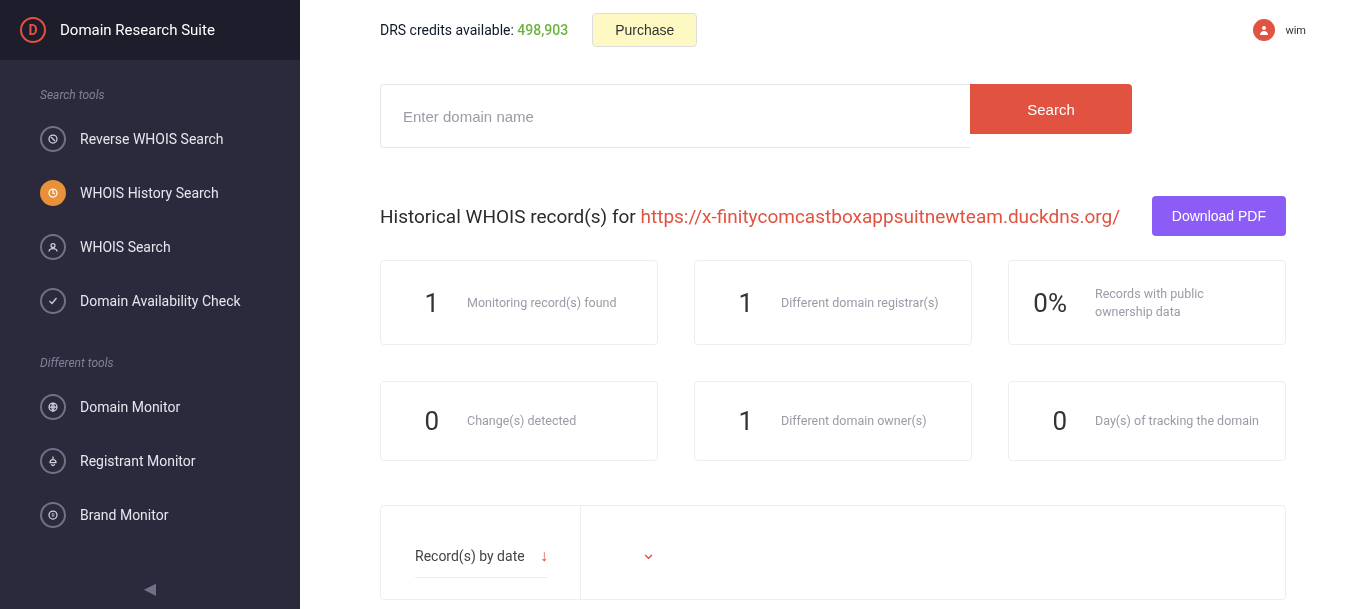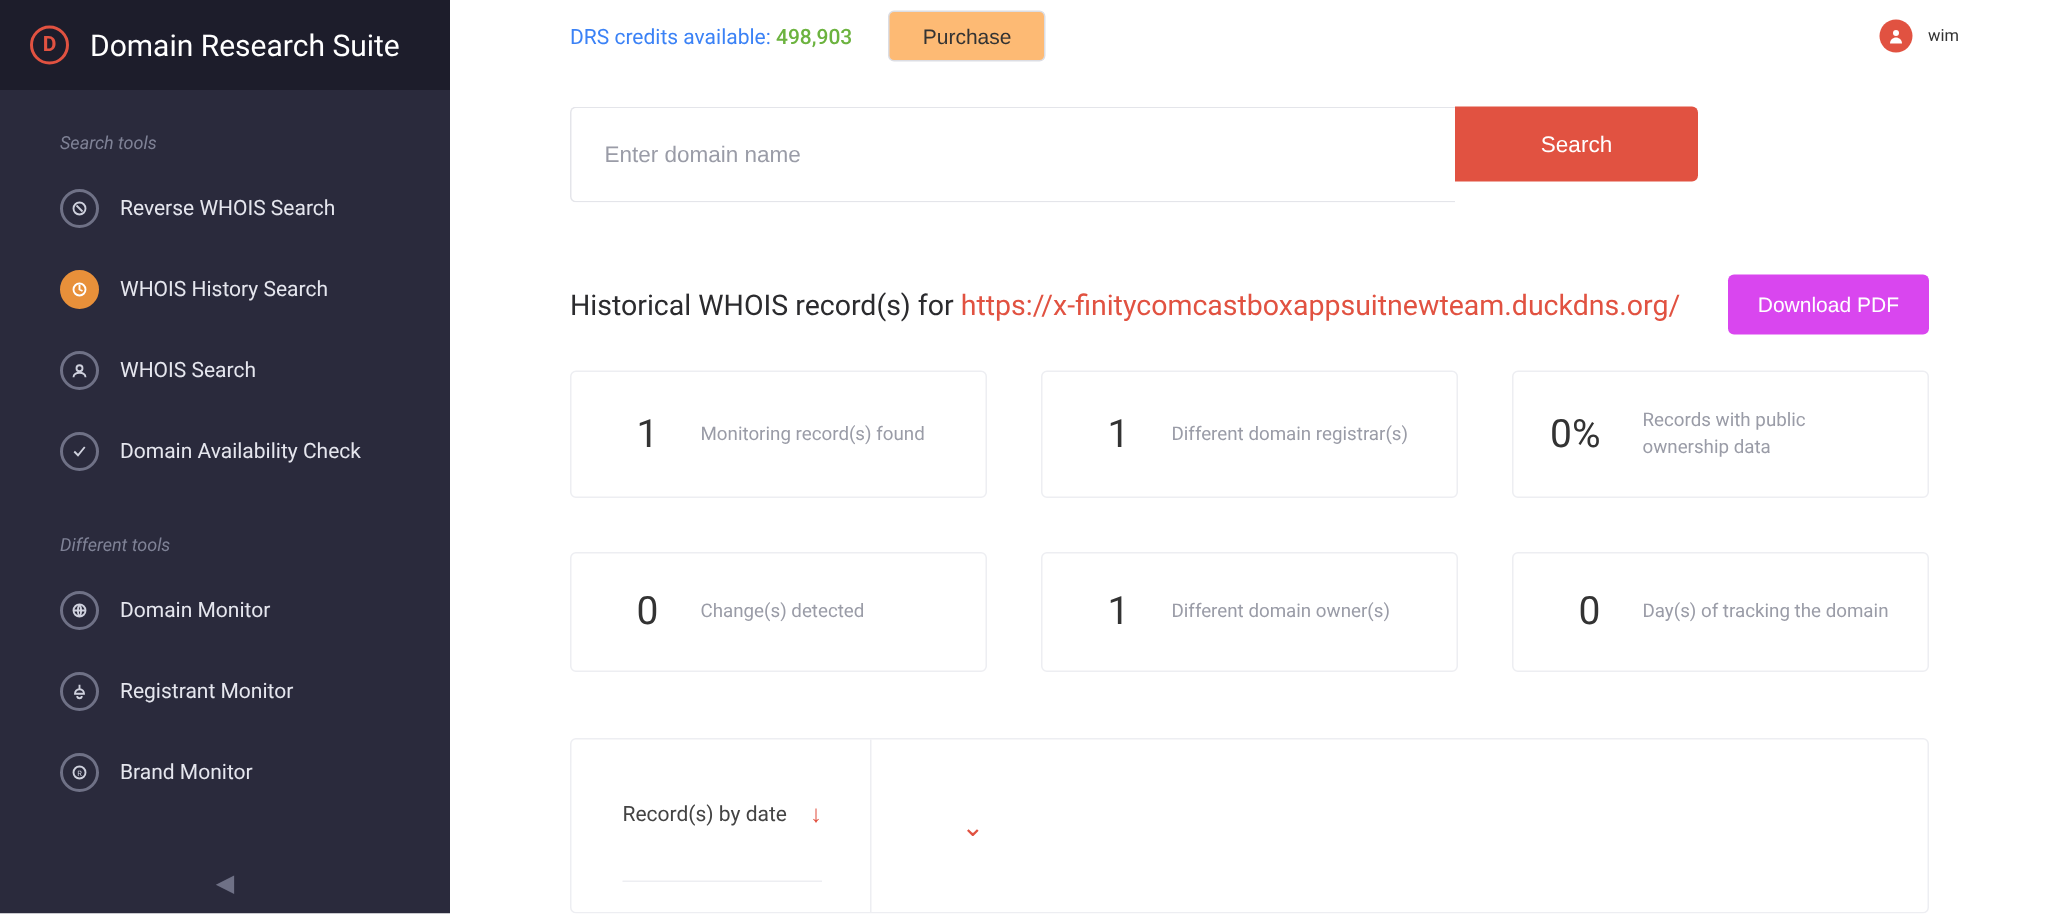--- a/index.html
+++ b/index.html
@@ -4,57 +4,57 @@
   <style>
     * { margin: 0; padding: 0; box-sizing: border-box; }
     body { font-family: -apple-system, BlinkMacSystemFont, "Segoe UI", Roboto, Helvetica, Arial, sans-serif; background: #fff; color: #222; width: 1366px; height: 609px; overflow: hidden; }
 
     .app { display: flex; width: 100%; height: 100%; }
 
     
     .sidebar { width: 300px; background: #2a2a3c; color: #c7c9d3; display: flex; flex-direction: column; position: relative; }
     .sidebar-header { height: 60px; display: flex; align-items: center; padding: 0 20px; background: #1d1d2b; }
     .logo-circle { width: 26px; height: 26px; border-radius: 50%; border: 2px solid #e15241; display: flex; align-items: center; justify-content: center; color: #e15241; font-weight: 700; font-size: 14px; margin-right: 14px; }
-    .logo-text { color: #fff; font-size: 20px; }
+    .logo-text { color: #fff; font-size: 15px; }
     .section-heading { padding: 28px 20px 10px 40px; color: #7f8296; font-size: 12px; font-style: italic; }
     .nav-item { display: flex; align-items: center; padding: 14px 20px 14px 40px; cursor: pointer; font-size: 14px; color: #e5e6ee; }
     .nav-icon { width: 26px; height: 26px; border-radius: 50%; border: 2px solid #6f7186; margin-right: 14px; display: flex; align-items: center; justify-content: center; color: #cfd1dd; font-size: 12px; flex-shrink: 0; }
     .nav-item.active .nav-icon { border-color: #e8903a; background: #e8903a; color: #fff; }
     .collapse-handle { position: absolute; bottom: 0; left: 0; right: 0; height: 42px; display: flex; align-items: center; justify-content: center; color: #6f7186; cursor: pointer; }
 
     
     .main { flex: 1; display: flex; flex-direction: column; background: #fff; }
     .topbar { height: 60px; display: flex; align-items: center; justify-content: space-between; padding: 0 60px 0 80px; border-bottom: 0; }
-    .credits { font-size: 14px; color: #3b82f6; }
+    .credits { font-size: 14px; color: #0f172a; }
     .credits-value { color: #6cb33f; font-weight: 500; }
-    .purchase-btn { margin-left: 20px; padding: 8px 22px; border: 1px solid #dcdde3; background: #fdba74; border-radius: 4px; font-size: 14px; cursor: pointer; color: #333; }
+    .purchase-btn { margin-left: 20px; padding: 8px 22px; border: 1px solid #dcdde3; background: #fef9c3; border-radius: 4px; font-size: 14px; cursor: pointer; color: #333; }
     .user-chip { display: flex; align-items: center; gap: 10px; font-size: 11px; color: #333; cursor: pointer; }
     .avatar { width: 22px; height: 22px; border-radius: 50%; background: #e15241; display: flex; align-items: center; justify-content: center; }
     .avatar svg { fill: #fff; }
 
     .content { padding: 24px 80px 0 80px; }
 
     .search-row { display: flex; margin-bottom: 48px; }
     .search-input { flex: 0 0 590px; height: 64px; border: 1px solid #e4e5ea; border-right: none; border-radius: 4px 0 0 4px; padding: 0 22px; font-size: 15px; color: #333; outline: none; }
     .search-input::placeholder { color: #9a9ca7; }
     .search-btn { width: 162px; height: 50px; border: none; background: #e15241; color: #fff; font-size: 15px; border-radius: 0 4px 4px 0; cursor: pointer; }
 
     .title-row { display: flex; align-items: center; justify-content: space-between; margin-bottom: 24px; }
     .title-text { font-size: 19px; color: #2b2b2e; }
     .title-text .url { color: #e15241; }
-    .pdf-btn { background: #d946ef; color: #fff; border: none; border-radius: 4px; padding: 12px 20px; font-size: 14px; cursor: pointer; }
+    .pdf-btn { background: #8b5cf6; color: #fff; border: none; border-radius: 4px; padding: 12px 20px; font-size: 14px; cursor: pointer; }
 
     .stats-grid { display: grid; grid-template-columns: repeat(3, 1fr); gap: 36px 36px; margin-bottom: 44px; }
     .stat-card { border: 1px solid #edeef2; border-radius: 4px; padding: 24px 22px; display: flex; align-items: center; gap: 28px; min-height: 80px; }
     .stat-value { font-size: 26px; color: #333; font-weight: 400; min-width: 36px; text-align: right; }
     .stat-label { font-size: 12.5px; color: #9a9ca7; line-height: 1.4; }
 
     .records-panel { display: flex; border: 1px solid #edeef2; border-radius: 4px; }
     .records-left { width: 200px; border-right: 1px solid #edeef2; padding: 40px 32px 20px 34px; }
-    .records-left-row { display: flex; align-items: center; justify-content: space-between; font-size: 14px; color: #444; padding-bottom: 34px; border-bottom: 1px solid #edeef2; }
+    .records-left-row { display: flex; align-items: center; justify-content: space-between; font-size: 14px; color: #444; padding-bottom: 12px; border-bottom: 1px solid #edeef2; }
     .sort-icon { color: #e15241; font-size: 16px; }
     .records-right { flex: 1; padding: 36px 40px 36px 60px; display: flex; align-items: center; justify-content: space-between; }
     .record-title { font-size: 18px; color: #2b2b2e; }
     .record-date { color: #e15241; }
     .chevron { color: #e15241; font-size: 18px; }
   </style>
 </head>
 <body>
 
 <div class="app">

